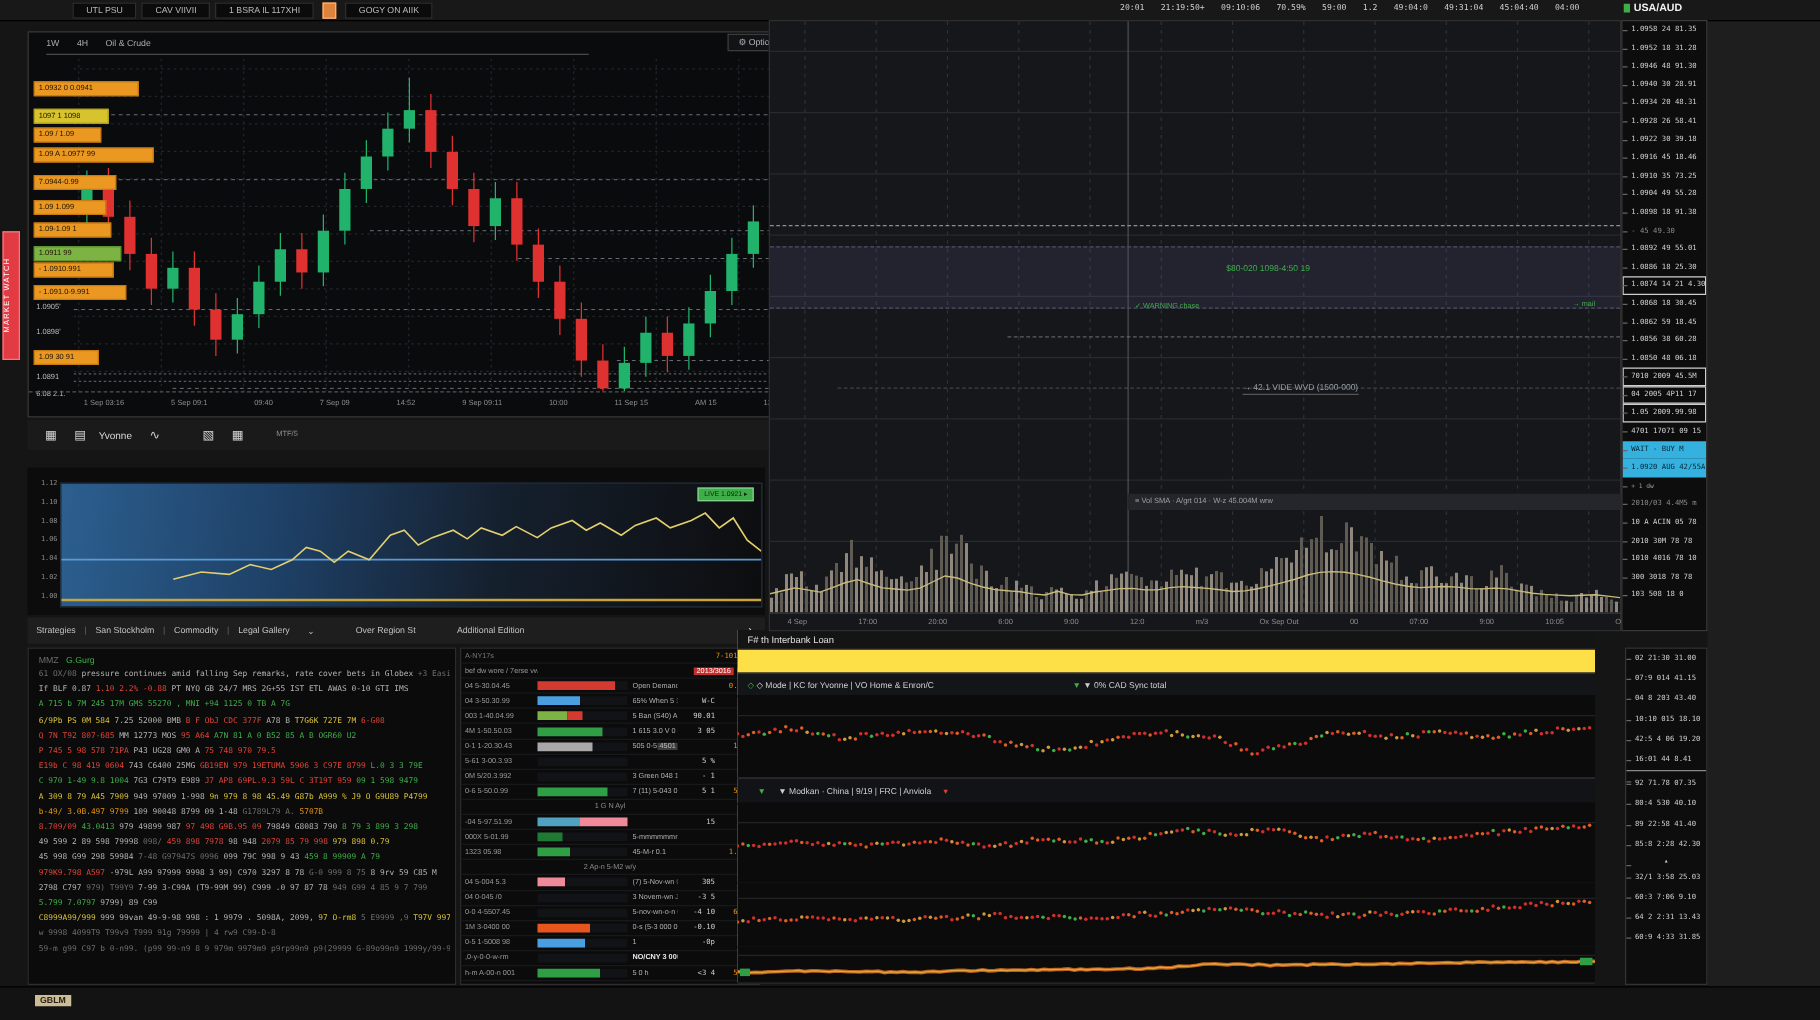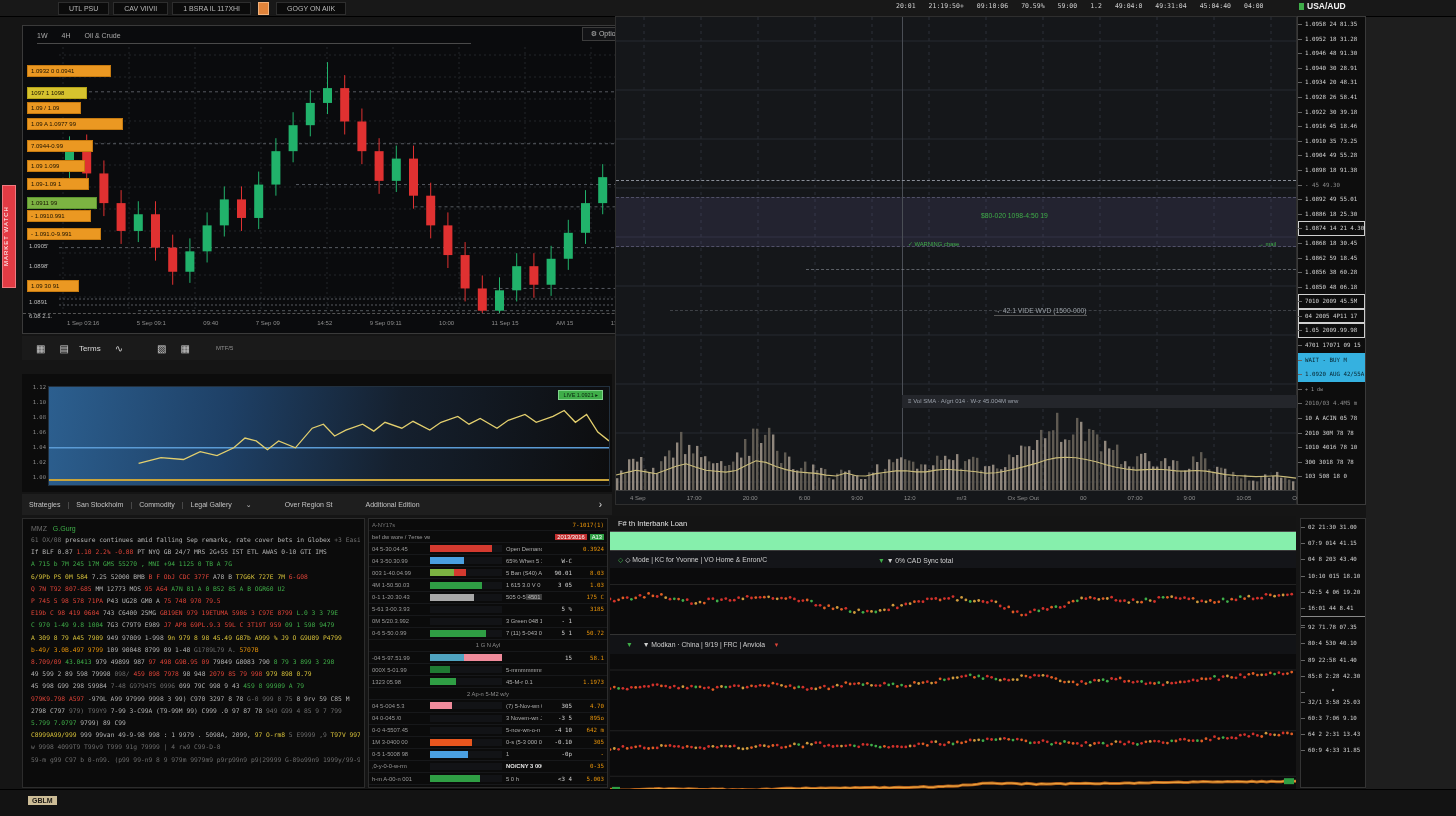--- a/index.html
+++ b/index.html
@@ -76,21 +76,21 @@
   .srow .sm{flex:1;margin-left:4px;white-space:nowrap;overflow:hidden;color:#b0b0b0;}
   .srow .sv{width:30px;text-align:right;color:#cfcfcf;flex:none;}
   .srow .sv2{width:32px;text-align:right;color:#e8940a;flex:none;}
   .srow.center{justify-content:center;color:#8d8d8d;}
   .srow.head{color:#777;}
   .srow.bold .sm{color:#e8e8e8;font-weight:bold;}
   .chip-red{background:#c22f2f;color:#fff;padding:0 2px;margin-left:3px;}
   .chip-green{background:#2f9e44;color:#fff;padding:0 2px;margin-left:3px;}
   .chip-gray{background:#3c3c3c;color:#bbb;padding:0 2px;}
   
-  #sparks{position:absolute;left:610px;top:504px;width:686px;height:282px;background:#86efac;margin-top:12px;}
+  #sparks{position:absolute;left:590px;top:504px;width:686px;height:282px;background:#fde047;}
   .sp-title{height:15px;line-height:15px;padding-left:8px;font-size:7.5px;color:#e0e0e0;border-bottom:1px solid #4a4a4a;background:#141414;}
   .sp-colhead{position:absolute;left:0;top:34px;width:686px;height:18px;background:#141519;border-top:1px solid #3a3a3a;border-bottom:1px solid #3a3a3a;display:flex;align-items:center;font-size:6.8px;color:#cfcfcf;}
   .sp-colhead .lft{margin-left:8px;}
   .sp-colhead .rgt{position:absolute;left:268px;}
   .sp-head2{position:absolute;left:0;top:118px;width:686px;height:20px;background:#121316;border-top:1px solid #333;border-bottom:1px solid #333;display:flex;align-items:center;font-size:6.8px;color:#cfcfcf;}
   .sp-head2 span{margin-left:8px;}
   .gr{color:#3fae49;} .rd{color:#e04438;}
   .spark{position:absolute;left:0;background:#0b0b0c;border-bottom:1px solid #2c2c2c;}
   
   #right-chart{position:absolute;left:615px;top:16px;width:680px;height:487px;background:#15171a;border:1px solid #2e2e2e;}
@@ -340,21 +340,21 @@
         <span>A 30</span>
         <span>15 Sep 06</span>
         <span>18:02</span>
       </div>
   </div>
   <div id="ribbon">MARKET WATCH</div>
 
   <div id="mid-toolbar">
     <span class="mtb-ico">▦</span>
     <span class="mtb-ico">▤</span>
-    <span class="mtb-label">Terms</span>
+    <span class="mtb-label">Yvonne</span>
     <span class="mtb-ico">∿</span>
     <span class="mtb-ico" style="margin-left:34px;">▧</span>
     <span class="mtb-ico">▦</span>
     <span class="mtb-small">MTF/5</span>
     <div id="mt-right">
       <span class="mt-ico">▭</span>
       <span class="mt-ico" id="mt-ico1">(M</span>
       <span class="mt-ico" id="mt-ico2">(U()</span>
       <span class="mt-btn">MT 14/15 B</span>
       <span class="mt-btn">NOV 140/50-5M 155</span>

